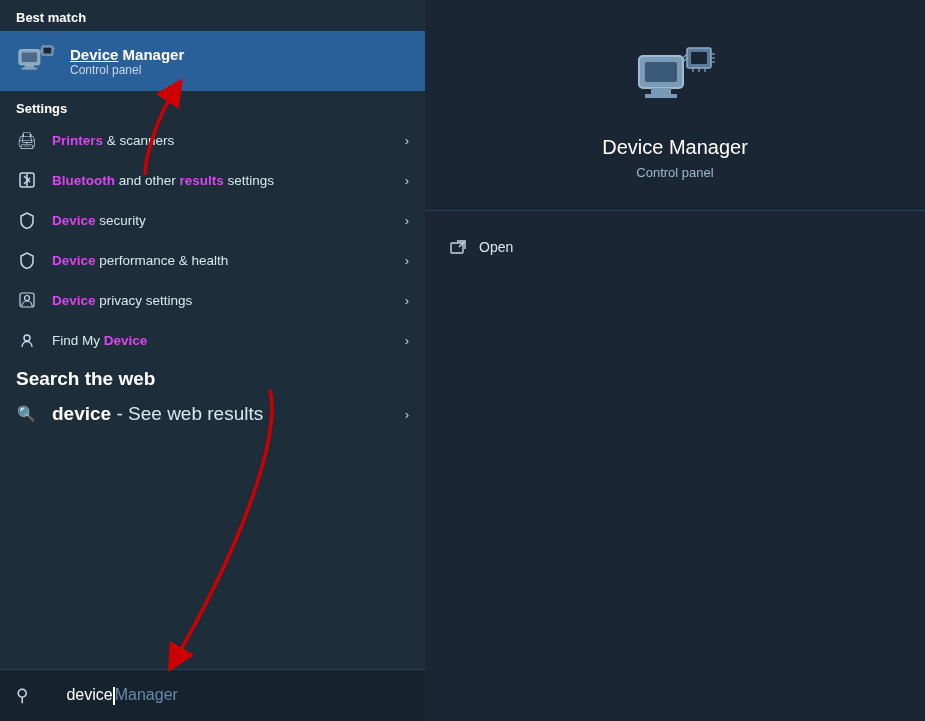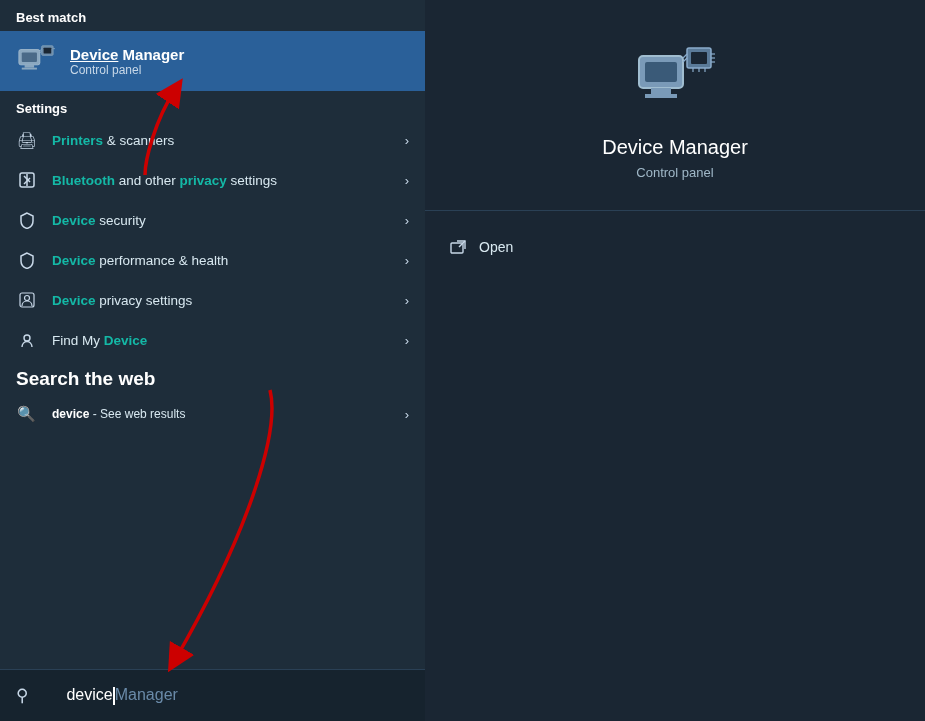--- a/index.html
+++ b/index.html
@@ -106,21 +106,21 @@
     }
 
     .menu-item-text {
       flex: 1;
       color: #d8e8f0;
       font-size: 13.5px;
     }
 
     .menu-item-text .bold {
       font-weight: 700;
-      color: #14b8a6;
+      color: #d946ef;
     }
 
     .menu-item-chevron {
       color: #c8d8e8;
       font-size: 13px;
     }
 
     
     .web-label {
       color: #ffffff;
@@ -145,21 +145,21 @@
       display: flex;
       align-items: center;
       justify-content: center;
       color: #c8d8e8;
       font-size: 15px;
     }
 
     .web-item-text {
       flex: 1;
       color: #d8e8f0;
-      font-size: 12px;
+      font-size: 19px;
     }
 
     .web-item-text .web-bold {
       font-weight: 700;
       color: #ffffff;
     }
 
     .web-item-chevron {
       color: #c8d8e8;
       font-size: 13px;
@@ -329,21 +329,21 @@
     <div class="menu-item">
       <div class="menu-item-icon">
         <svg width="18" height="18" viewBox="0 0 18 18" fill="none" xmlns="http://www.w3.org/2000/svg">
           <rect x="2" y="2" width="14" height="14" rx="2" fill="none" stroke="#c8d8e8" stroke-width="1.5"></rect>
           <line x1="6" y1="5" x2="12" y2="11" stroke="#c8d8e8" stroke-width="1.5"></line>
           <line x1="9" y1="3" x2="9" y2="15" stroke="#c8d8e8" stroke-width="1.5"></line>
           <line x1="6" y1="13" x2="12" y2="7" stroke="#c8d8e8" stroke-width="1.5"></line>
         </svg>
       </div>
       <div class="menu-item-text">
-        <span class="bold">Bluetooth</span> and other <span class="bold">privacy</span> settings
+        <span class="bold">Bluetooth</span> and other <span class="bold">results</span> settings
       </div>
       <div class="menu-item-chevron">›</div>
     </div>
 
     <div class="menu-item">
       <div class="menu-item-icon">
         <svg width="18" height="18" viewBox="0 0 18 18" fill="none" xmlns="http://www.w3.org/2000/svg">
           <path d="M9 2L3 5v5c0 3.5 2.5 6.5 6 7.5 3.5-1 6-4 6-7.5V5L9 2z" fill="none" stroke="#c8d8e8" stroke-width="1.5"></path>
         </svg>
       </div>

